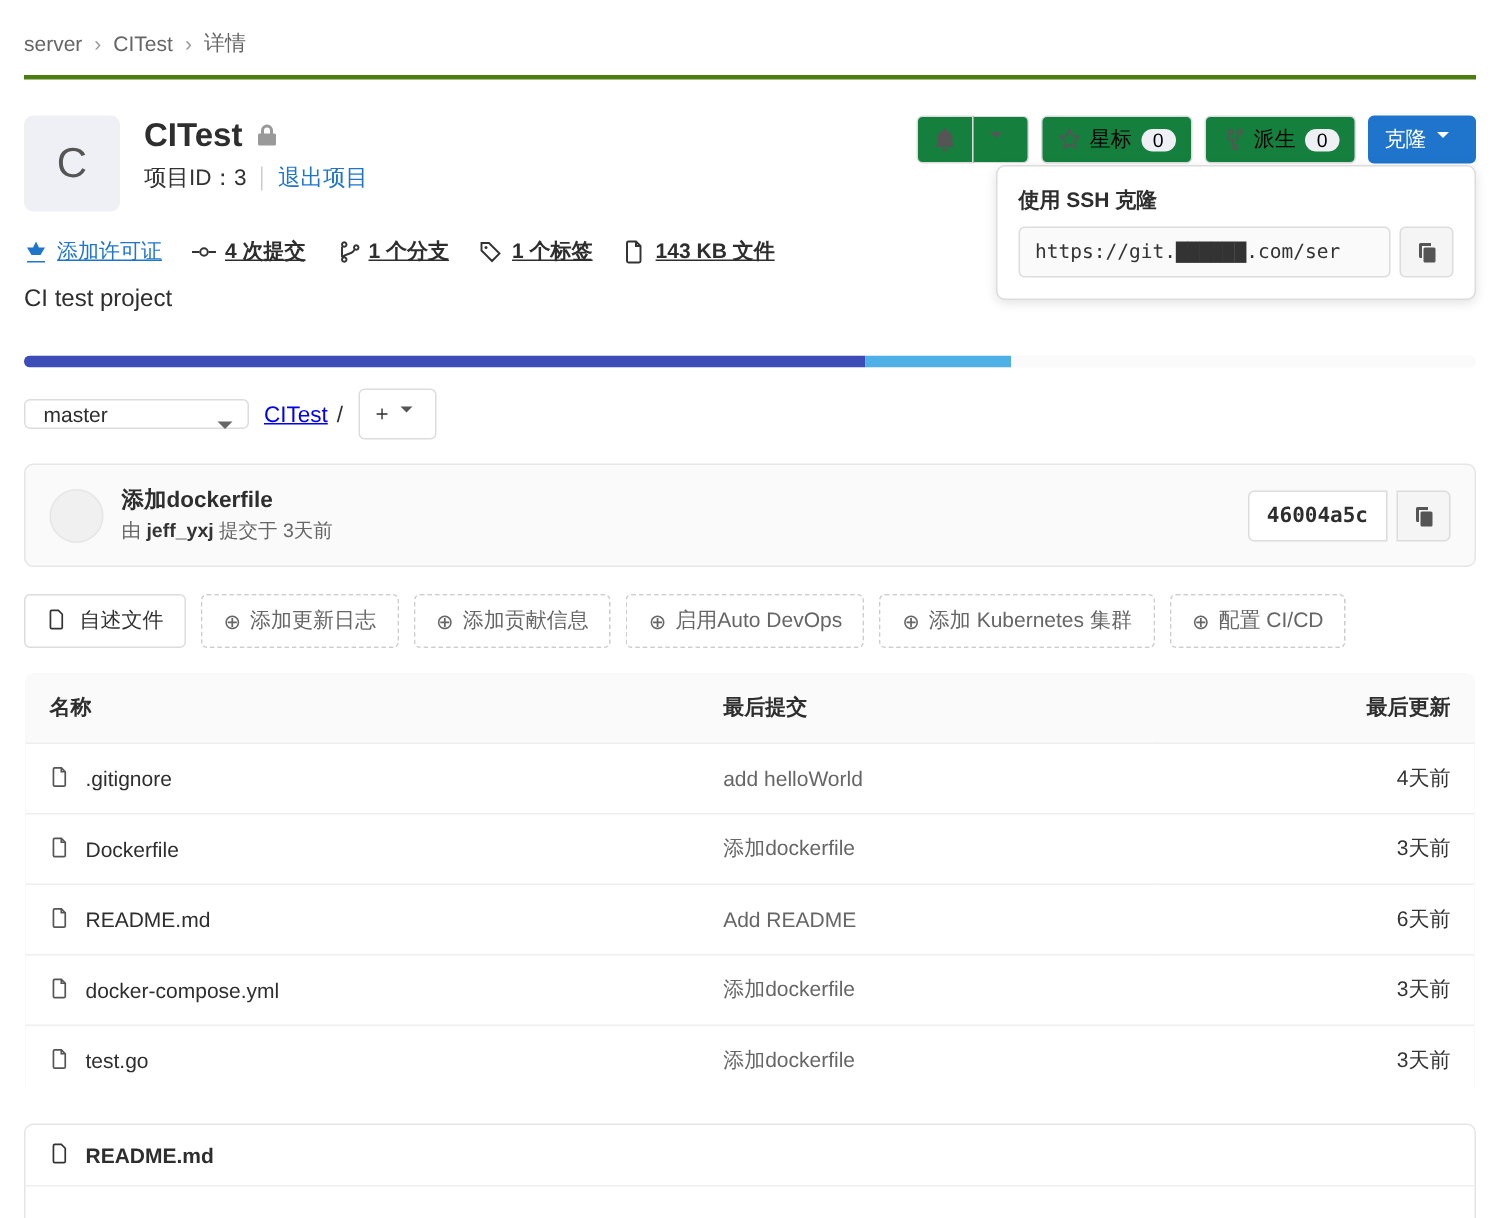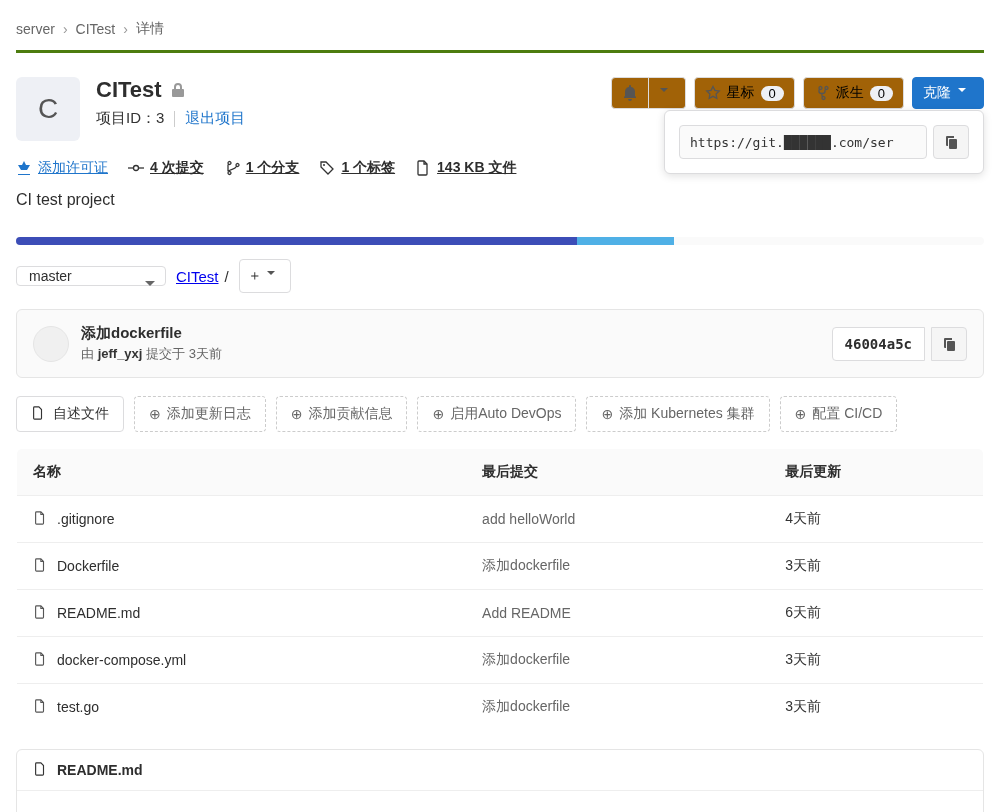--- a/index.html
+++ b/index.html
@@ -11,21 +11,21 @@
 .header-row { display: flex; align-items: flex-start; justify-content: space-between; margin-top: 24px; }
 .header-left { display: flex; align-items: flex-start; gap: 16px; }
 .avatar-box { width: 64px; height: 64px; background: #eef0f5; border-radius: 6px; display: flex; align-items: center; justify-content: center; font-size: 28px; color: #555; }
 .title-row { display: flex; align-items: center; gap: 8px; }
 .title { font-size: 22px; font-weight: 700; }
 .lock-ic { color: #999; }
 .meta-row { display: flex; align-items: center; gap: 10px; margin-top: 6px; color: #333; font-size: 15px; }
 .meta-row .divider { width: 1px; height: 16px; background: #ccc; }
 .link-blue { color: #1f75cb; text-decoration: none; }
 .header-right { display: flex; align-items: center; gap: 8px; }
-.btn { display: inline-flex; align-items: center; gap: 6px; height: 32px; padding: 0 10px; border: 1px solid #dcdcde; border-radius: 4px; background: #a16207; font-size: 14px; cursor: pointer; }
+.btn { display: inline-flex; align-items: center; gap: 6px; height: 32px; padding: 0 10px; border: 1px solid #dcdcde; border-radius: 4px; background: #15803d; font-size: 14px; cursor: pointer; }
 .btn .count { background: #eef0f5; padding: 0 8px; border-radius: 10px; min-width: 20px; text-align: center; font-size: 13px; }
 .btn-group { display: inline-flex; }
 .btn-group .btn { border-radius: 0; }
 .btn-group .btn:first-child { border-radius: 4px 0 0 4px; }
 .btn-group .btn:last-child { border-radius: 0 4px 4px 0; border-left: none; }
 .btn-primary { background: #1f75cb; color: #fff; border-color: #1f75cb; }
 .clone-popup { position: absolute; right: 16px; top: 110px; width: 320px; background: #fff; border: 1px solid #dcdcde; border-radius: 6px; box-shadow: 0 2px 8px rgba(0,0,0,0.12); padding: 14px; z-index: 10; }
 .clone-popup .clone-label { font-weight: 700; margin-bottom: 8px; display: block; }
 .clone-row { display: flex; gap: 6px; margin-bottom: 14px; }
 .clone-row input { flex: 1; height: 34px; padding: 0 10px; border: 1px solid #dcdcde; border-radius: 4px; font-family: "SFMono-Regular", Consolas, monospace; font-size: 13px; background: #fafafa; color: #333; }
@@ -49,21 +49,21 @@
 .commit-meta { font-size: 13px; color: #666; margin-top: 2px; }
 .commit-meta .author { color: #333; font-weight: 600; }
 .commit-right { display: flex; align-items: flex-end; gap: 6px; }
 .sha-box { height: 34px; padding: 0 12px; border: 1px solid #dcdcde; border-radius: 4px 0 0 4px; display: inline-flex; align-items: center; font-family: monospace; background: #fff; font-weight: 600; }
 .actions-row { display: flex; align-items: center; gap: 10px; margin-top: 18px; flex-wrap: wrap; }
 .dashed-btn { height: 36px; padding: 0 14px; border: 1px dashed #ccc; border-radius: 4px; display: inline-flex; align-items: center; gap: 6px; color: #666; background: #fff; cursor: pointer; font-size: 14px; }
 .solid-btn { height: 36px; padding: 0 14px; border: 1px solid #dcdcde; border-radius: 4px; display: inline-flex; align-items: center; gap: 6px; color: #333; background: #fff; cursor: pointer; font-size: 14px; }
 .file-table { width: 100%; border: 1px solid #e5e5e5; border-radius: 6px; margin-top: 16px; border-collapse: collapse; overflow: hidden; }
 .file-table th, .file-table td { padding: 14px 16px; text-align: left; font-size: 14px; border-bottom: 1px solid #eee; }
 .file-table thead { background: #fafafa; font-weight: 700; }
-.file-table th:last-child, .file-table td:last-child { text-align: left; }
+.file-table th:last-child, .file-table td:last-child { text-align: right; }
 .file-name { display: flex; align-items: center; gap: 8px; }
 .file-commit { color: #666; }
 .file-time { color: #333; }
 .readme-box { border: 1px solid #e5e5e5; border-radius: 6px; margin-top: 18px; }
 .readme-head { padding: 12px 16px; border-bottom: 1px solid #eee; display: flex; align-items: center; gap: 8px; font-weight: 700; }
 .readme-body { padding: 20px 16px 26px; }
 .ic { display: inline-flex; width: 16px; height: 16px; }
 svg { display: block; }
 </style>
 </head>
@@ -138,20 +138,21 @@
         <span class="ic">
             <svg width="10" height="10" viewBox="0 0 10 10">
               <path fill="#fff" d="M1 3l4 4 4-4z"></path>
             </svg>
           </span>
       </button>
     </div>
   </div>
 
   <div class="clone-popup">
+    <span class="clone-label">使用 SSH 克隆</span>
     <div class="clone-row" style="margin-bottom:0">
       <input type="text" readonly="" value="https://git.██████.com/ser" style="">
       <button class="copy-btn">
         <span class="ic">
             <svg width="16" height="16" viewBox="0 0 16 16">
               <path fill="#555" d="M4 2h7v2H5v8H4a1 1 0 01-1-1V3a1 1 0 011-1zm3 3h6a1 1 0 011 1v8a1 1 0 01-1 1H7a1 1 0 01-1-1V6a1 1 0 011-1z"></path>
             </svg>
           </span>
       </button>
     </div>

